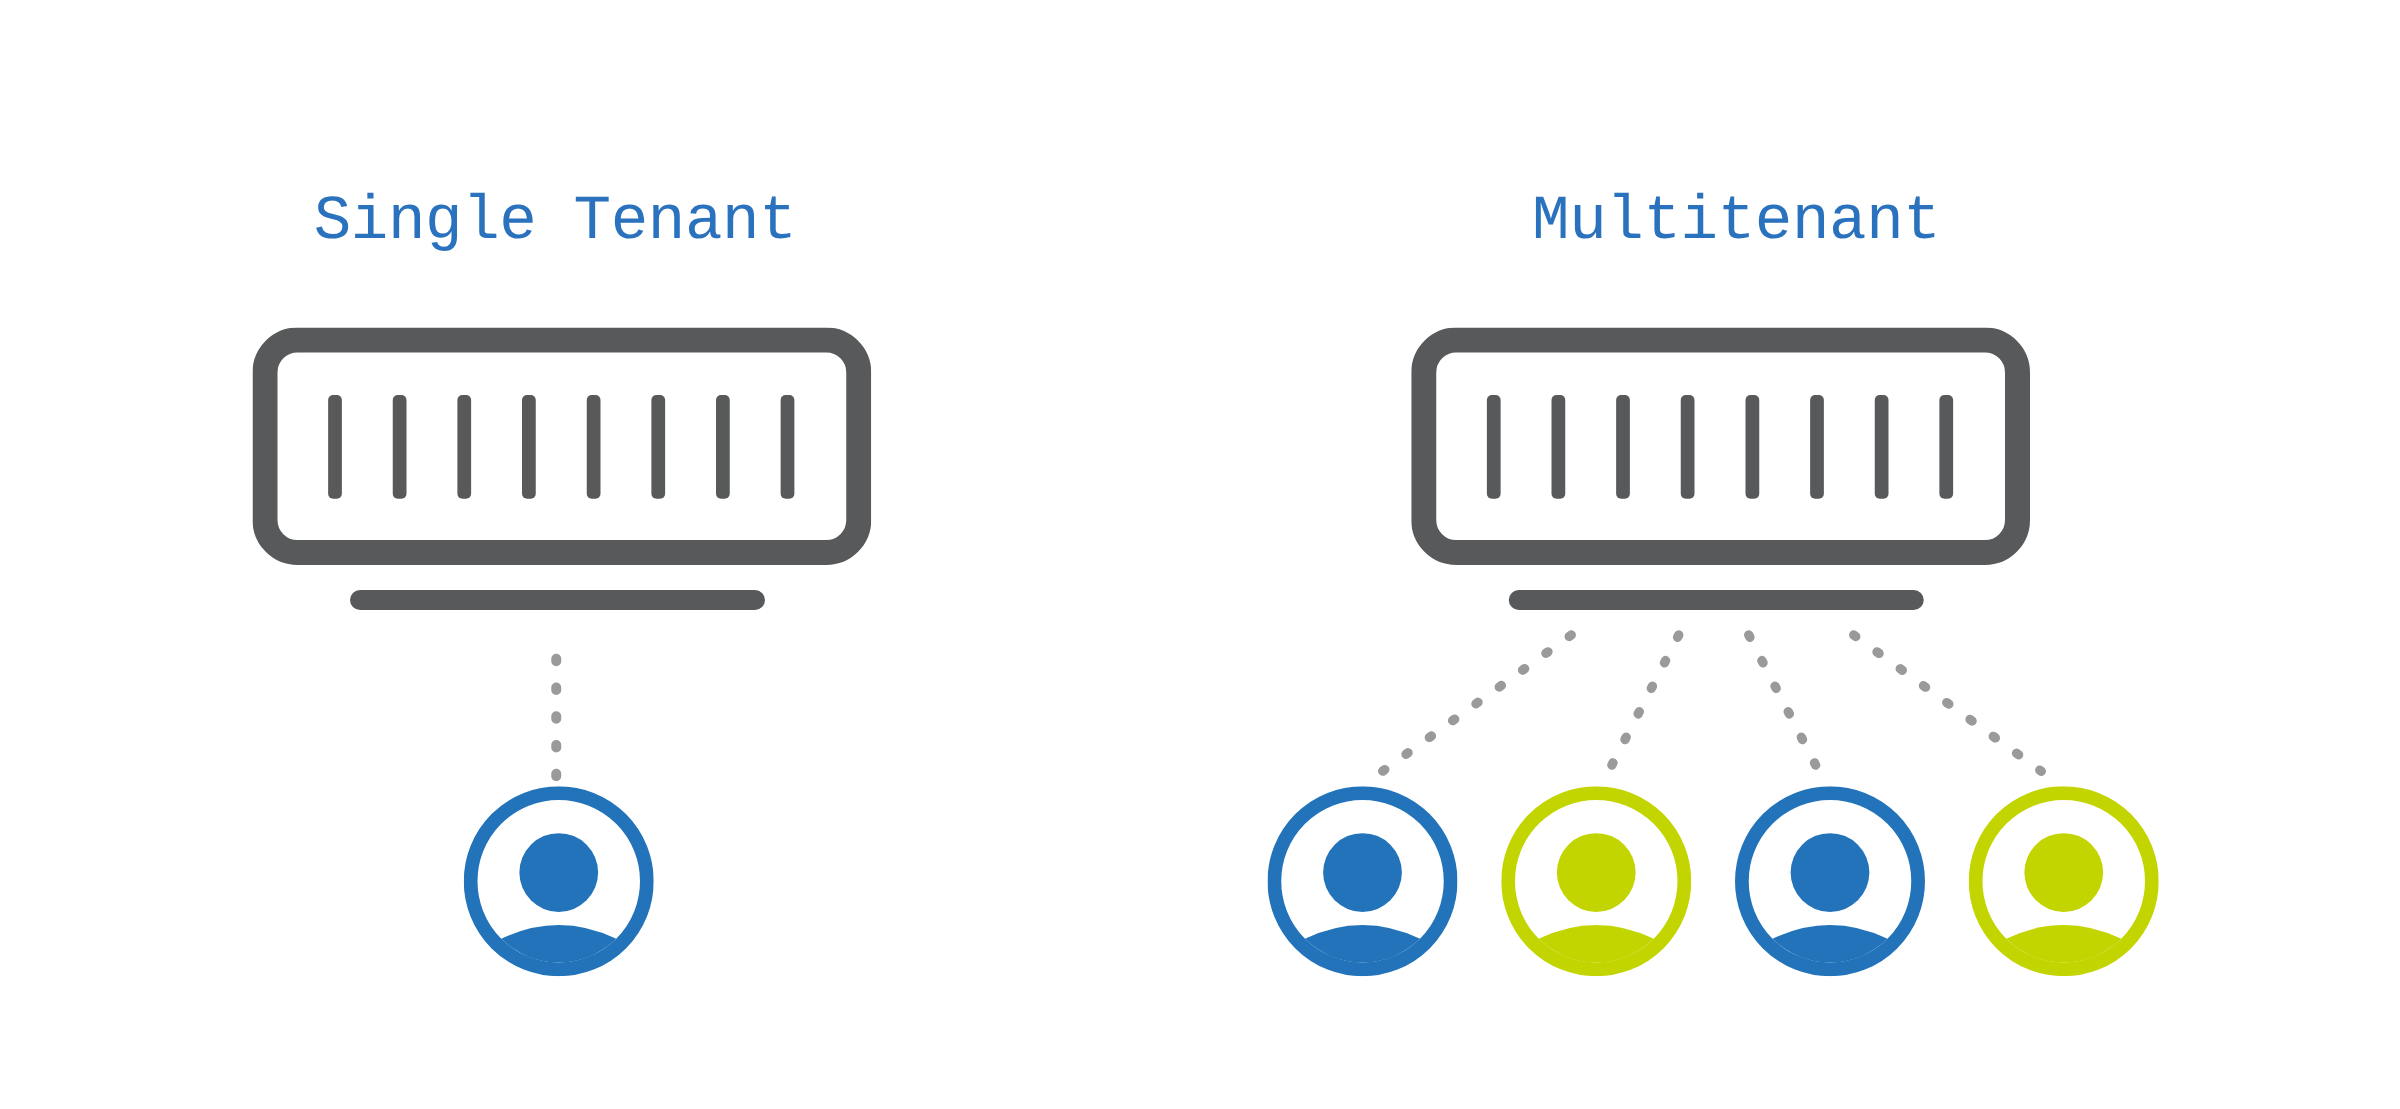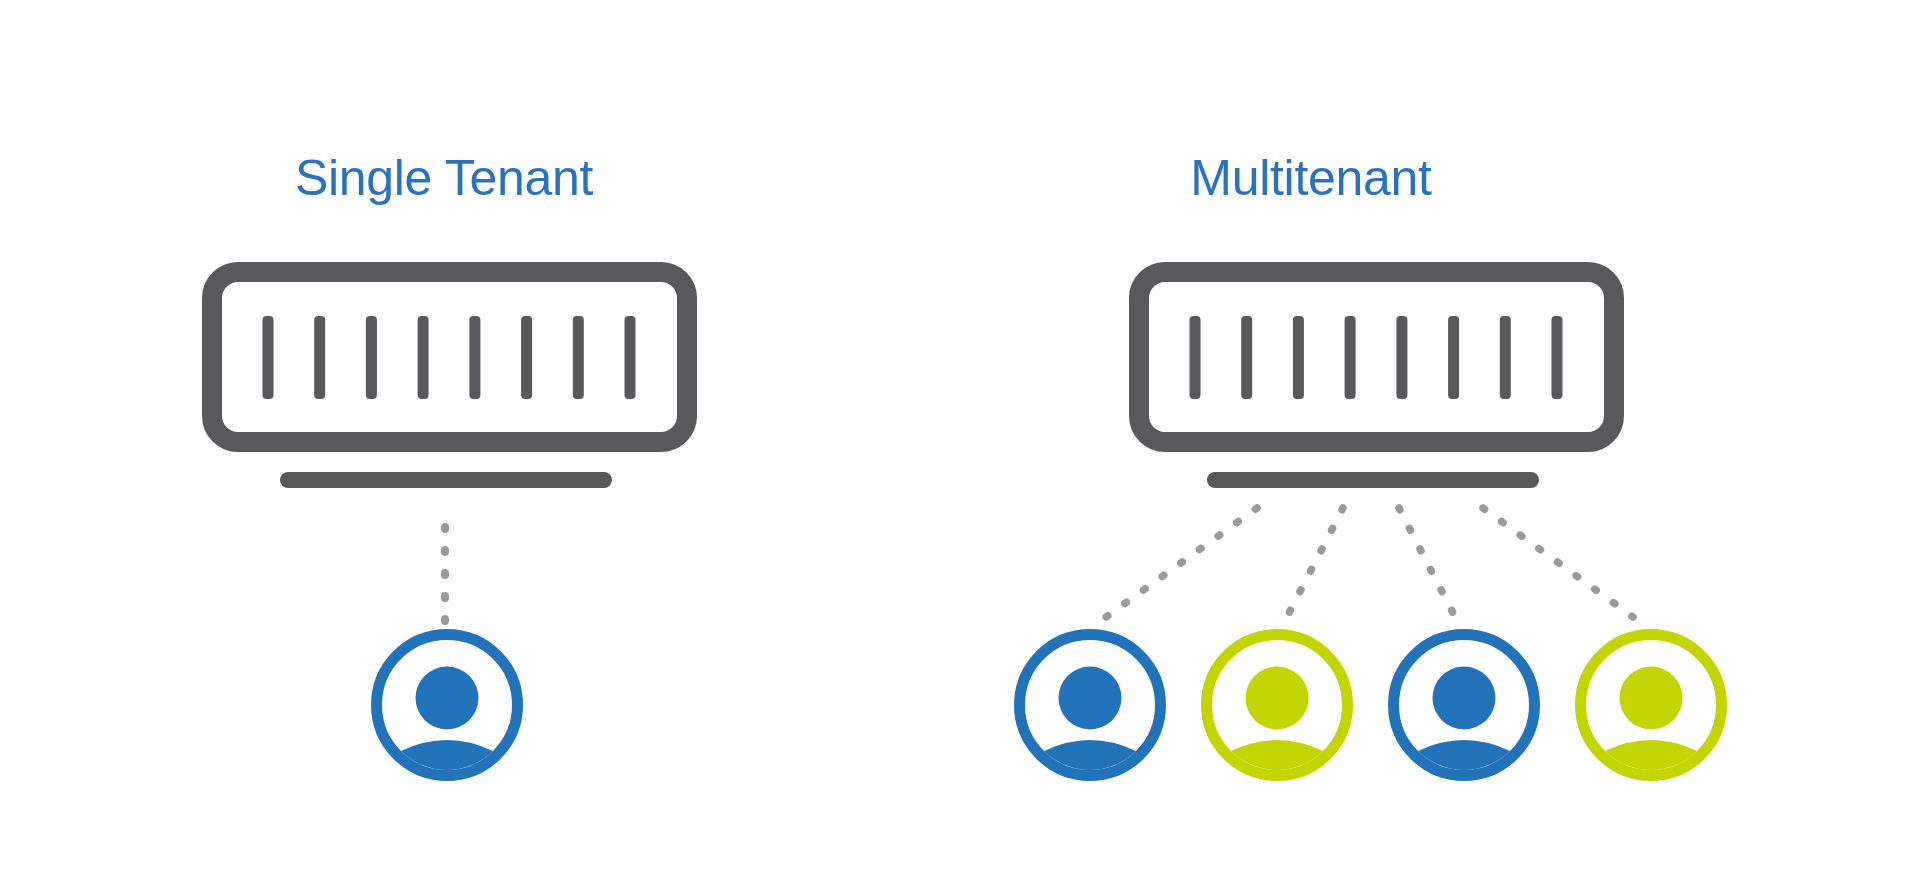--- a/index.html
+++ b/index.html
@@ -1,35 +1,35 @@
 <!DOCTYPE html>
 <html style="--background: #FFFFFF; --title-text: #2A72BD; --server-gray: #58595A; --connector-gray: #9A9A9A; --user-blue: #2273B9; --user-green: #C3D500;"><head>
 <meta charset="utf-8">
 <style>
   html,body{margin:0;padding:0;background:#fff;}
   .canvas{
     position:relative;
     width:1920px;height:887px;
     background:var(--background,#fff);
     overflow:hidden;
-    font-family:Liberation Sans, sans-serif;
+    font-family:Liberation Mono, monospace;
   }
   .panel-title{
     position:absolute;
     width:600px;
     text-align:center;
     font-size:50px;
     font-weight:500;
     letter-spacing:-0.3px;
     color:var(--title-text,#2a72bd);
     line-height:52px;
     user-select:none;
   }
   #title-single{left:144px;top:152px;}
-  #title-multi{left:1011px;top:152px;}
+  #title-multi{left:1089px;top:152px;}
   .abs{position:absolute;}
   .server-stroke{stroke:var(--server-gray,#58595a);}
   .server-fill{fill:var(--server-gray,#58595a);}
   .connector{stroke:var(--connector-gray,#9a9a9a);}
   .user-icon.blue{color:var(--user-blue,#2273b9);}
   .user-icon.green{color:var(--user-green,#c3d500);}
 </style>
 </head>
 <body>
 

